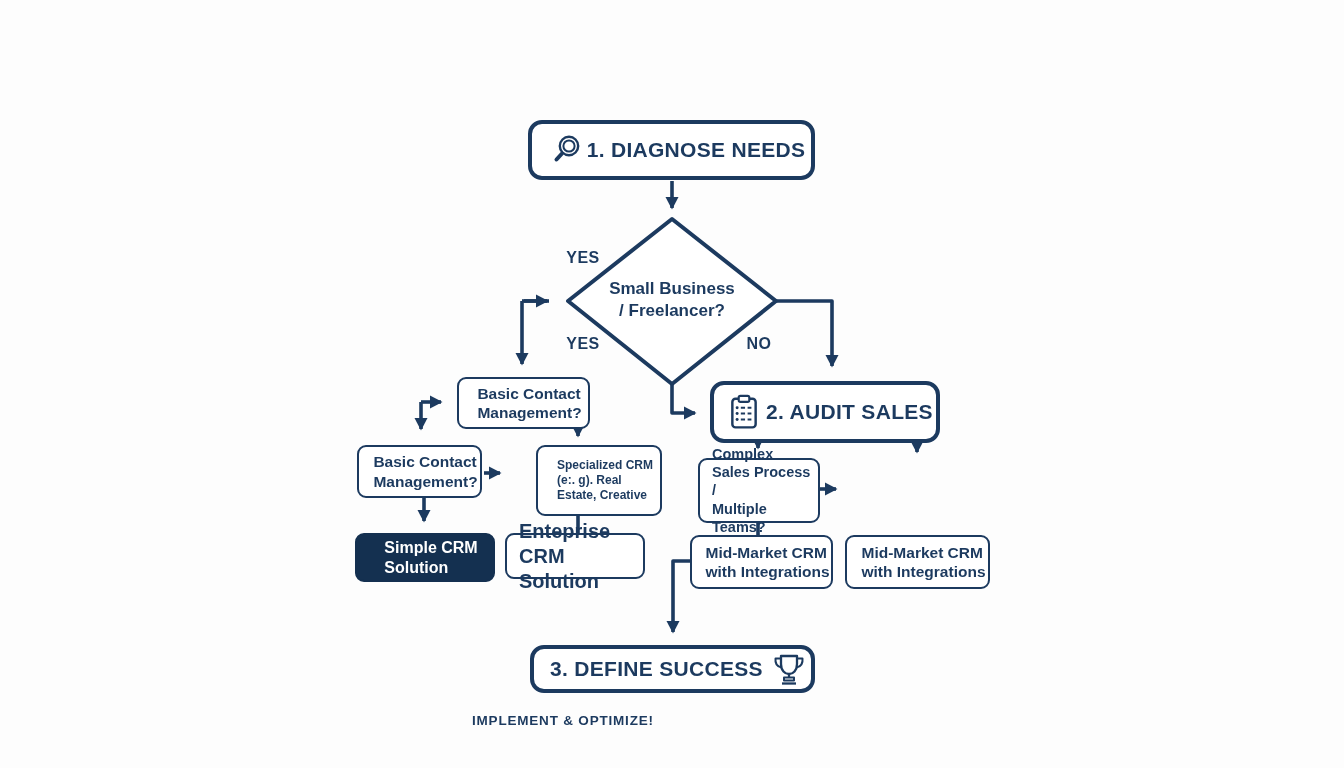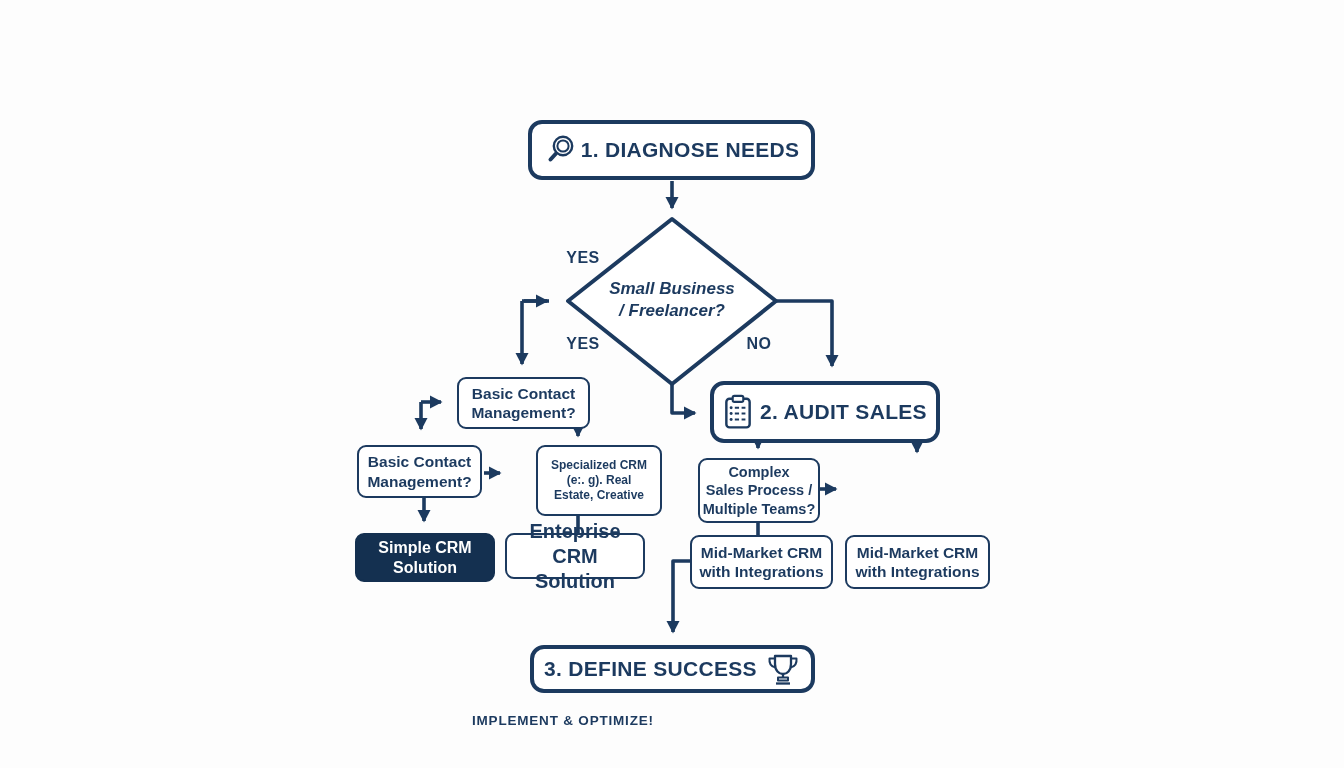--- a/index.html
+++ b/index.html
@@ -10,33 +10,34 @@
   }
   .abs{position:absolute;}
   #title{
     left:0;top:36px;width:1344px;text-align:center;
     font-size:41px;font-weight:bold;letter-spacing:1px;color:#1c3a5f;
   }
   svg.layer{left:0;top:0;width:1344px;height:768px;}
   .box{
     position:absolute;display:flex;align-items:center;justify-content:center;
     background:#ffffff;border:2.5px solid #1c3a5f;border-radius:9px;
-    font-weight:bold;color:#1c3a5f;text-align:center;line-height:1.25;
+    font-weight:bold;color:#1c3a5f;line-height:1.25;
     box-sizing:border-box;
+    padding-left:12px;
   }
   .box .txt{white-space:pre-line;}
   .box.step{border-width:4px;border-radius:14px;font-size:21px;letter-spacing:0.3px;}
   .box.dark{background:#143050;border-color:#143050;color:#ffffff;border-radius:9px;}
   .edge-label{
     position:absolute;font-weight:bold;font-size:16px;color:#1c3a5f;
     text-align:center;width:46px;letter-spacing:0.5px;
   }
   .decision-text{
     position:absolute;left:587px;top:278px;width:170px;text-align:center;
-    font-weight:bold;font-size:17px;color:#1c3a5f;white-space:pre-line;line-height:1.3;font-style:italic;
+    font-weight:bold;font-size:17px;color:#1c3a5f;white-space:pre-line;line-height:1.3;
   }
   #footer{
     left:472px;top:713px;width:400px;
     font-size:13.5px;font-weight:bold;letter-spacing:0.8px;color:#1c3a5f;
   }
   .icon{display:inline-flex;align-items:center;justify-content:center;flex:0 0 auto;}
 </style>
 </head>
 <body>
 

